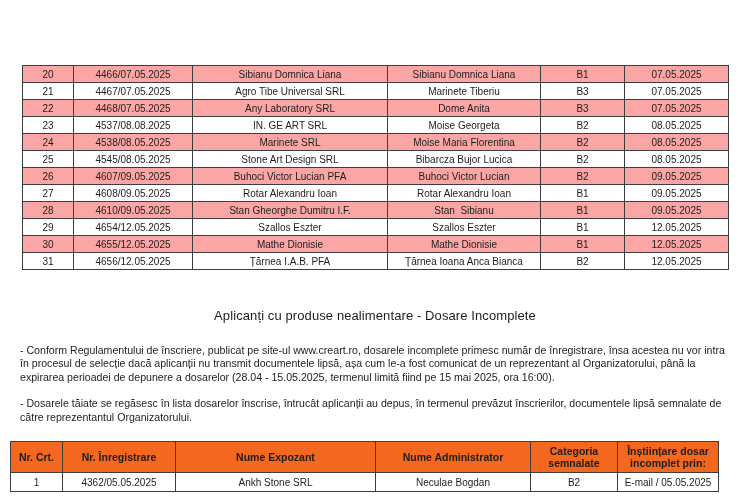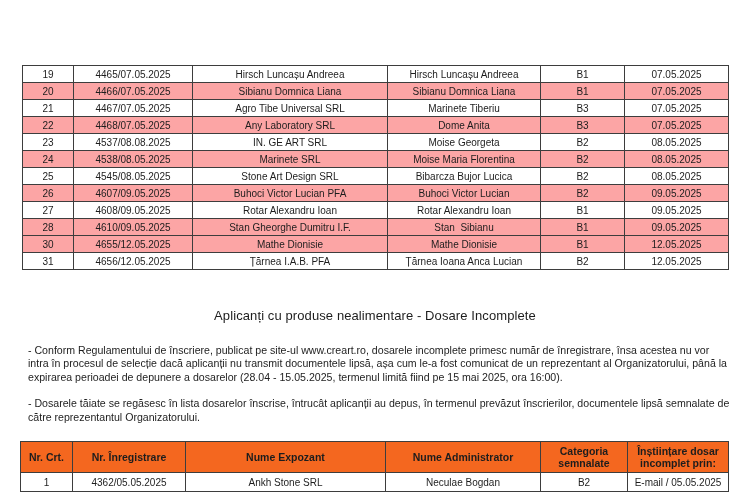--- a/index.html
+++ b/index.html
@@ -44,26 +44,26 @@
   }
 
   
   .notes {
     position: absolute;
     left: 20px; top: 344px;
     width: 712px;
     font-size: 10.6px;
     line-height: 13.4px;
   }
-  .notes p { margin: 0 0 13px 8px; }
+  .notes p { margin: 0 0 13px 0; }
 
   
   .bottom-table {
     position: absolute;
-    left: 20px; top: 441px;
+    left: 10px; top: 441px;
     width: 708px;
     padding-left: 41px;
   }
   .bottom-table th {
     border: 1px solid #3d3d3d;
     background: #F4671F;
     font-size: 10.5px;
     font-weight: bold;
     text-align: center;
     vertical-align: middle;
@@ -87,28 +87,20 @@
 <table class="top-table">
   <colgroup>
     <col style="width:51px">
       <col style="width:119px">
       <col style="width:195px">
     <col style="width:153px">
       <col style="width:84px">
       <col style="width:104px">
   </colgroup>
   <tbody id="top-tbody">
-      <tr>
-        <td>19</td>
-        <td>4465/07.05.2025</td>
-        <td>Hirsch Luncașu Andreea</td>
-        <td>Hirsch Luncașu Andreea</td>
-        <td>B1</td>
-        <td>07.05.2025</td>
-      </tr>
       <tr class="alt">
         <td>20</td>
         <td>4466/07.05.2025</td>
         <td>Sibianu Domnica Liana</td>
         <td>Sibianu Domnica Liana</td>
         <td>B1</td>
         <td>07.05.2025</td>
       </tr>
       <tr>
         <td>21</td>
@@ -167,33 +159,41 @@
         <td>09.05.2025</td>
       </tr>
       <tr class="alt">
         <td>28</td>
         <td>4610/09.05.2025</td>
         <td>Stan Gheorghe Dumitru I.F.</td>
         <td>Stan  Sibianu</td>
         <td>B1</td>
         <td>09.05.2025</td>
       </tr>
+      <tr>
+        <td>29</td>
+        <td>4654/12.05.2025</td>
+        <td>Szallos Eszter</td>
+        <td>Szallos Eszter</td>
+        <td>B1</td>
+        <td>12.05.2025</td>
+      </tr>
       <tr class="alt">
         <td>30</td>
         <td>4655/12.05.2025</td>
         <td>Mathe Dionisie</td>
         <td>Mathe Dionisie</td>
         <td>B1</td>
         <td>12.05.2025</td>
       </tr>
       <tr>
         <td>31</td>
         <td>4656/12.05.2025</td>
         <td>Țărnea I.A.B. PFA</td>
-        <td>Țărnea Ioana Anca Lucian</td>
+        <td>Țărnea Ioana Anca Bianca</td>
         <td>B2</td>
         <td>12.05.2025</td>
       </tr>
     </tbody>
 </table>
 
 <div class="section-title">Aplicanți cu produse nealimentare - Dosare Incomplete</div>
 
 <div class="notes">
   <p>- Conform Regulamentului de înscriere, publicat pe site-ul www.creart.ro, dosarele incomplete primesc număr de înregistrare, însa acestea nu vor intra în procesul de selecție dacă aplicanții nu transmit documentele lipsă, așa cum le-a fost comunicat de un reprezentant al Organizatorului, până la expirarea perioadei de depunere a dosarelor (28.04 - 15.05.2025, termenul limită fiind pe 15 mai 2025, ora 16:00).</p>

